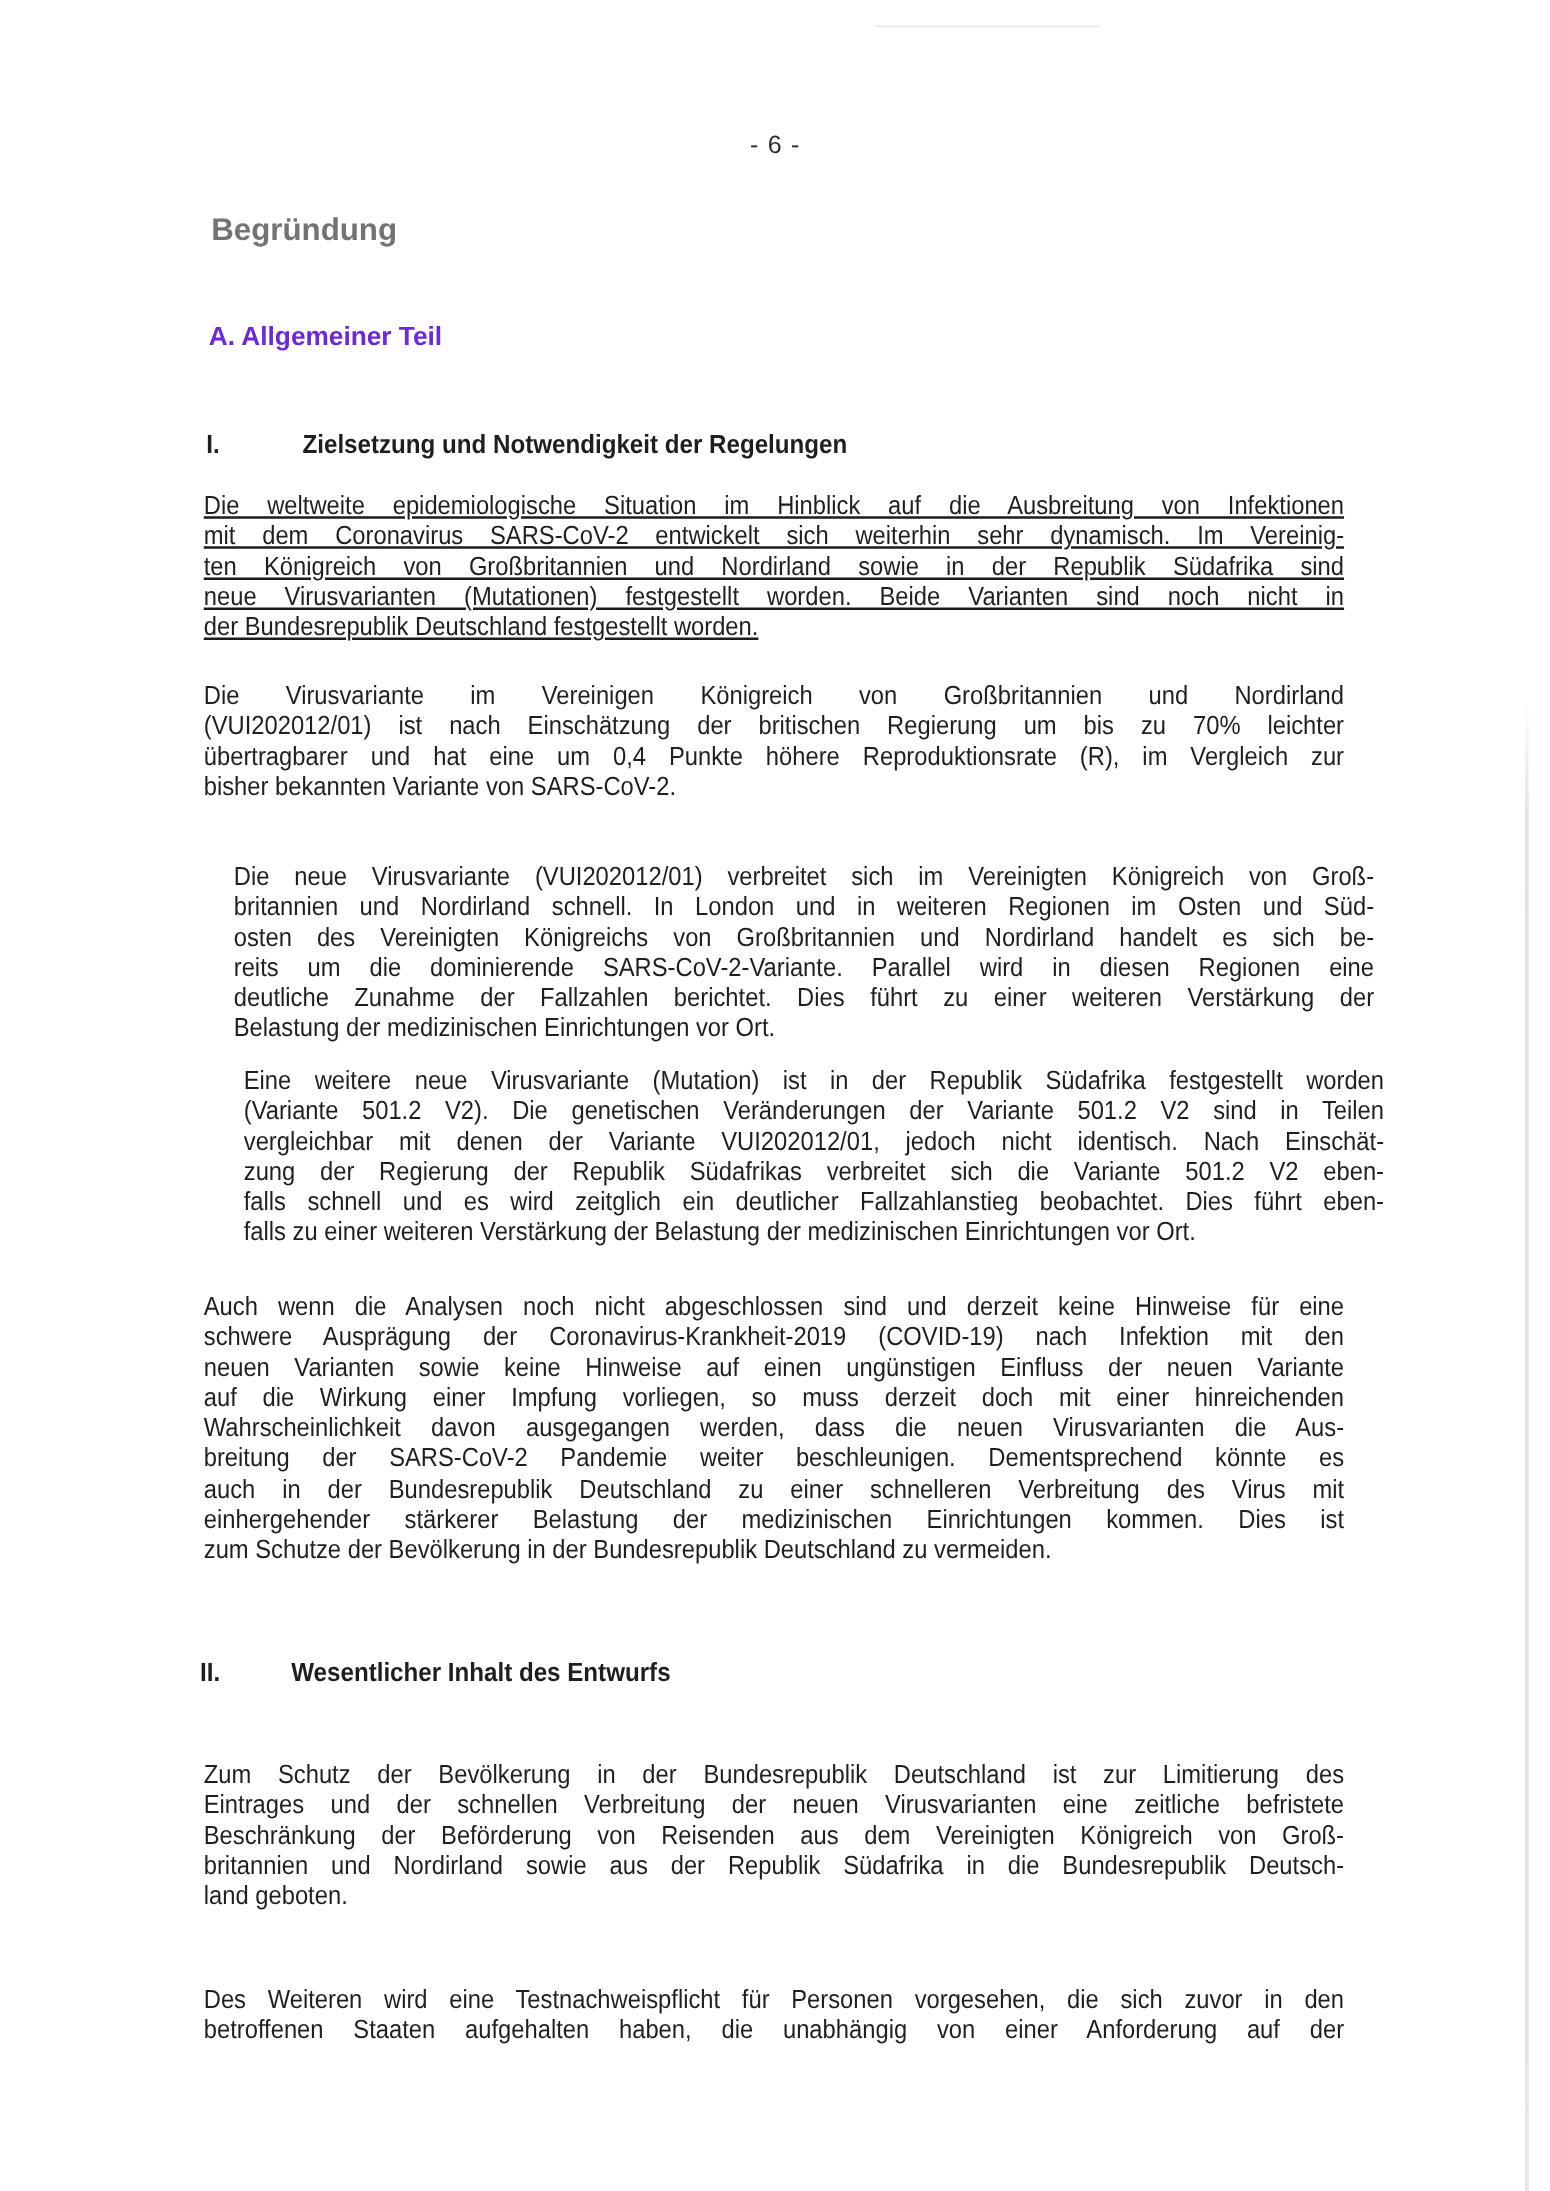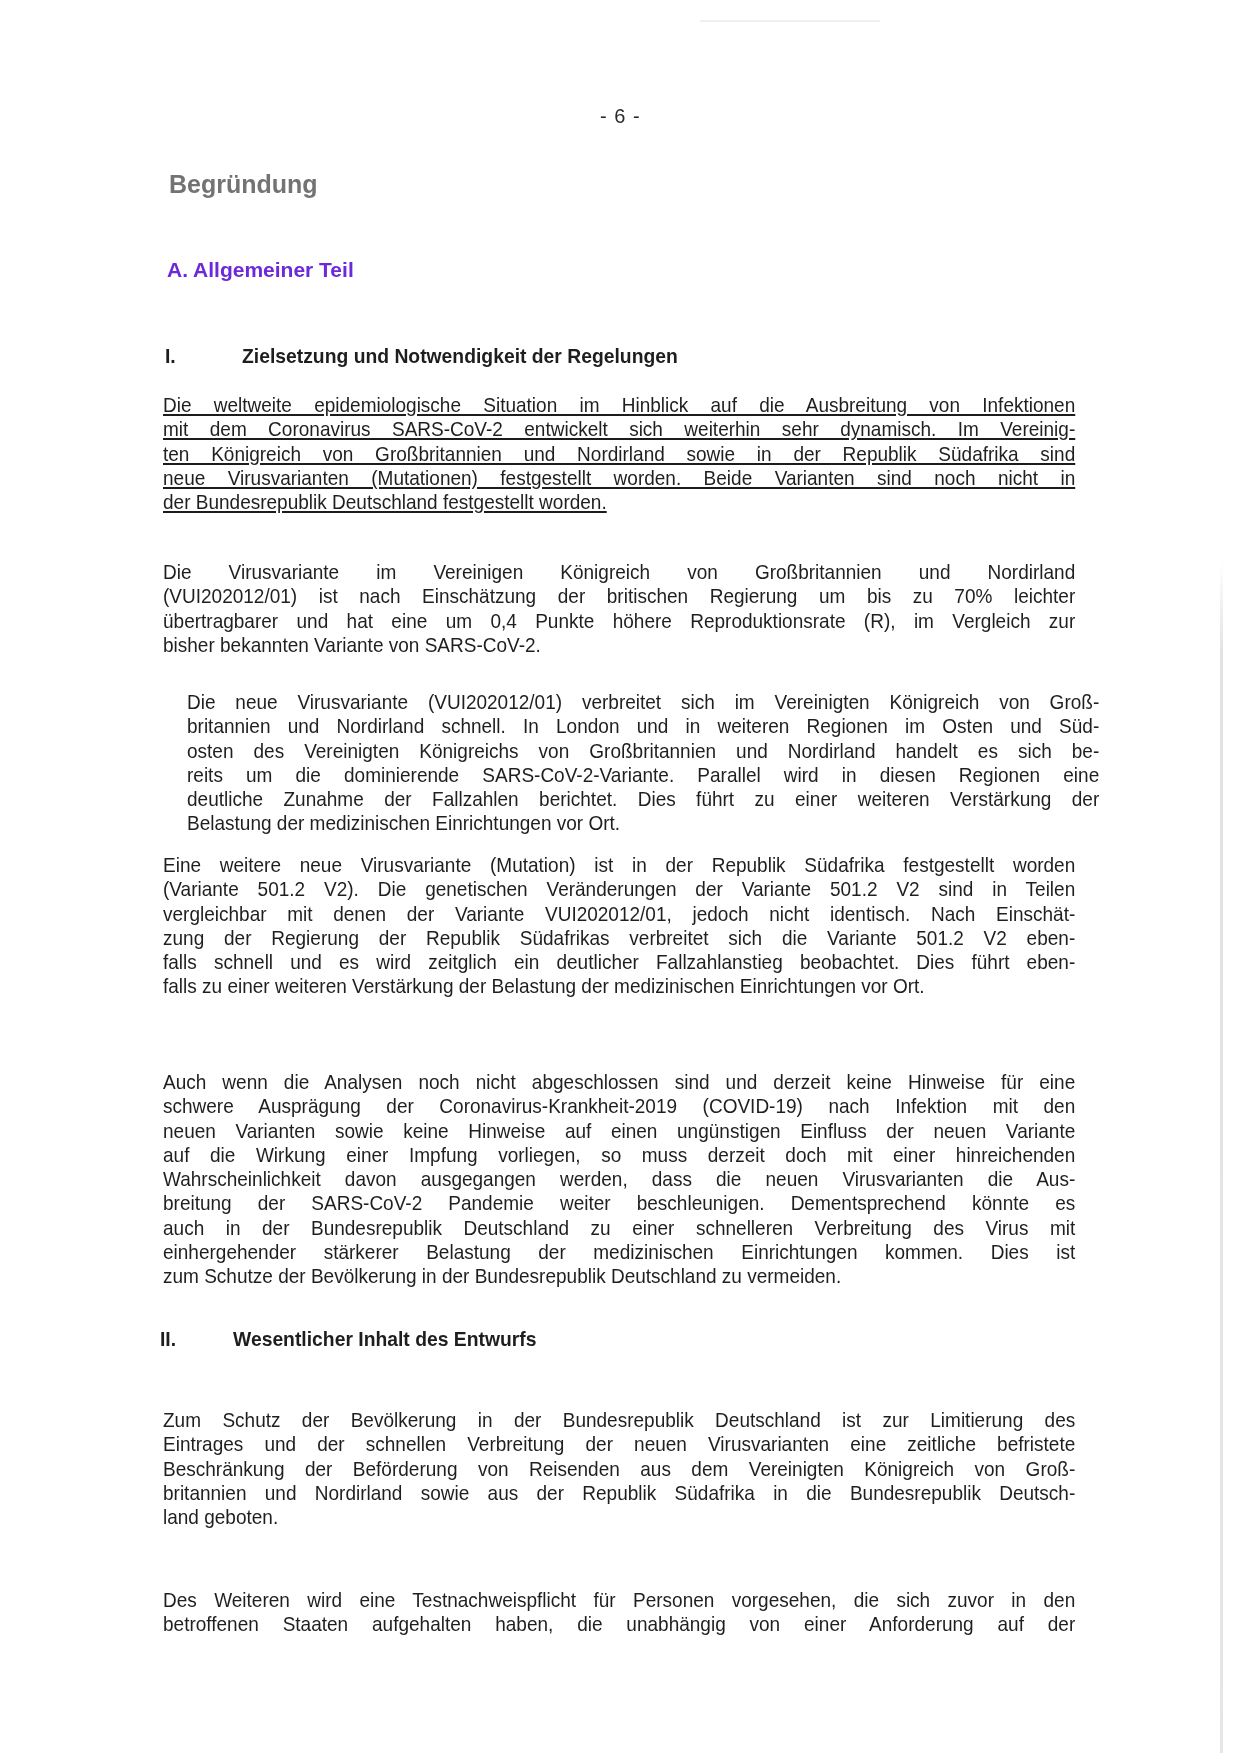--- a/index.html
+++ b/index.html
@@ -58,46 +58,46 @@
   </div>
 
   <div class="para" style="top:393px;text-decoration:underline;">
     <span class="line">Die weltweite epidemiologische Situation im Hinblick auf die Ausbreitung von Infektionen</span>
     <span class="line">mit dem Coronavirus SARS-CoV-2 entwickelt sich weiterhin sehr dynamisch. Im Vereinig-</span>
     <span class="line">ten Königreich von Großbritannien und Nordirland sowie in der Republik Südafrika sind</span>
     <span class="line">neue Virusvarianten (Mutationen) festgestellt worden. Beide Varianten sind noch nicht in</span>
     <span class="line last">der Bundesrepublik Deutschland festgestellt worden.</span>
   </div>
 
-  <div class="para" style="top:560px;">
+  <div class="para" style="top:545px;">
     <span class="line">Die Virusvariante im Vereinigen Königreich von Großbritannien und Nordirland</span>
     <span class="line">(VUI202012/01) ist nach Einschätzung der britischen Regierung um bis zu 70% leichter</span>
     <span class="line">übertragbarer und hat eine um 0,4 Punkte höhere Reproduktionsrate (R), im Vergleich zur</span>
     <span class="line last">bisher bekannten Variante von SARS-CoV-2.</span>
   </div>
 
   <div class="para" style="top:690px;margin-left:24px;">
     <span class="line">Die neue Virusvariante (VUI202012/01) verbreitet sich im Vereinigten Königreich von Groß-</span>
     <span class="line">britannien und Nordirland schnell. In London und in weiteren Regionen im Osten und Süd-</span>
     <span class="line">osten des Vereinigten Königreichs von Großbritannien und Nordirland handelt es sich be-</span>
     <span class="line">reits um die dominierende SARS-CoV-2-Variante. Parallel wird in diesen Regionen eine</span>
     <span class="line">deutliche Zunahme der Fallzahlen berichtet. Dies führt zu einer weiteren Verstärkung der</span>
     <span class="line last">Belastung der medizinischen Einrichtungen vor Ort.</span>
   </div>
 
-  <div class="para" style="top:853px;">
+  <div class="para" style="top:853px;margin-left:32px;">
     <span class="line">Eine weitere neue Virusvariante (Mutation) ist in der Republik Südafrika festgestellt worden</span>
     <span class="line">(Variante 501.2 V2). Die genetischen Veränderungen der Variante 501.2 V2 sind in Teilen</span>
     <span class="line">vergleichbar mit denen der Variante VUI202012/01, jedoch nicht identisch. Nach Einschät-</span>
     <span class="line">zung der Regierung der Republik Südafrikas verbreitet sich die Variante 501.2 V2 eben-</span>
     <span class="line">falls schnell und es wird zeitglich ein deutlicher Fallzahlanstieg beobachtet. Dies führt eben-</span>
     <span class="line last">falls zu einer weiteren Verstärkung der Belastung der medizinischen Einrichtungen vor Ort.</span>
   </div>
 
-  <div class="para" style="top:1034px;margin-top:36px;">
+  <div class="para" style="top:1034px;">
     <span class="line">Auch wenn die Analysen noch nicht abgeschlossen sind und derzeit keine Hinweise für eine</span>
     <span class="line">schwere Ausprägung der Coronavirus-Krankheit-2019 (COVID-19) nach Infektion mit den</span>
     <span class="line">neuen Varianten sowie keine Hinweise auf einen ungünstigen Einfluss der neuen Variante</span>
     <span class="line">auf die Wirkung einer Impfung vorliegen, so muss derzeit doch mit einer hinreichenden</span>
     <span class="line">Wahrscheinlichkeit davon ausgegangen werden, dass die neuen Virusvarianten die Aus-</span>
     <span class="line">breitung der SARS-CoV-2 Pandemie weiter beschleunigen. Dementsprechend könnte es</span>
     <span class="line">auch in der Bundesrepublik Deutschland zu einer schnelleren Verbreitung des Virus mit</span>
     <span class="line">einhergehender stärkerer Belastung der medizinischen Einrichtungen kommen. Dies ist</span>
     <span class="line last">zum Schutze der Bevölkerung in der Bundesrepublik Deutschland zu vermeiden.</span>
   </div>

